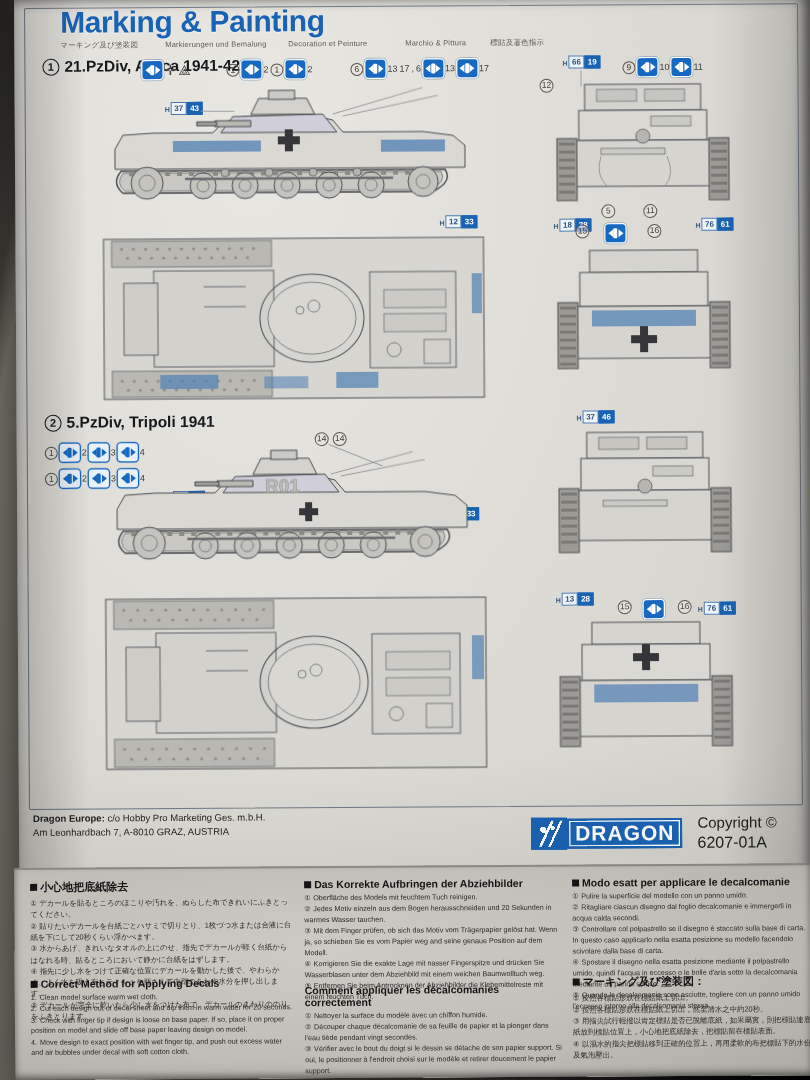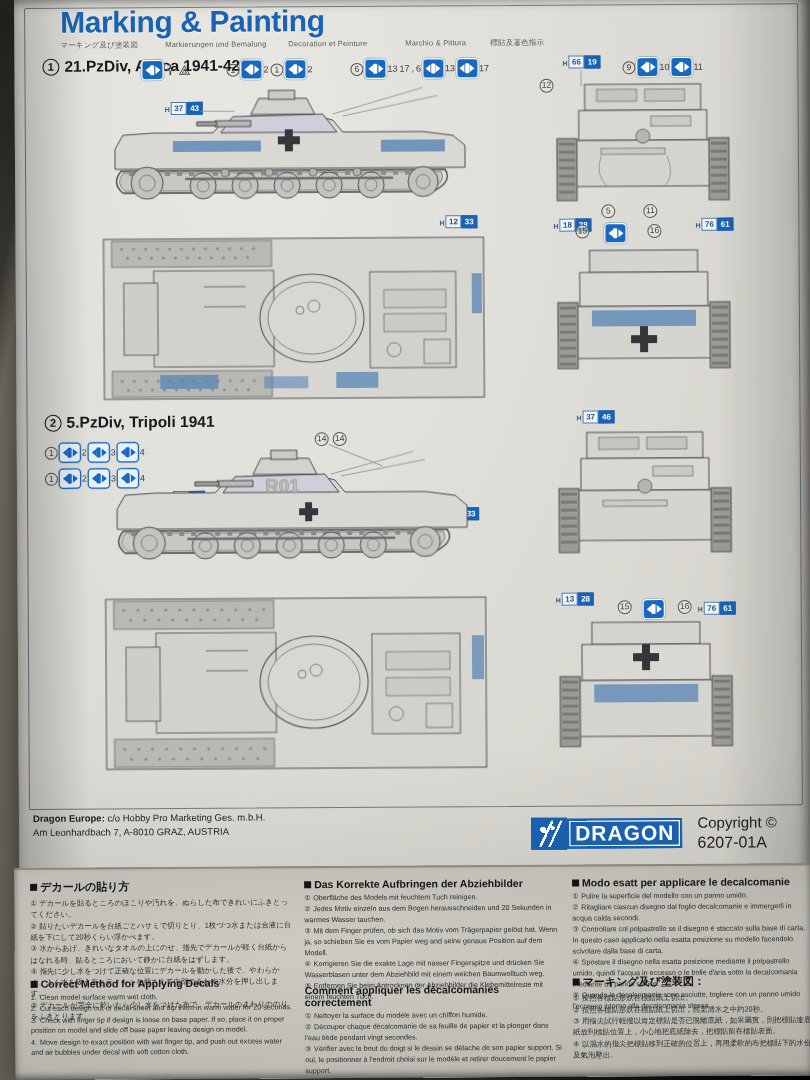--- a/index.html
+++ b/index.html
@@ -816,21 +816,21 @@
   </div>
 </div>
 
 <div id="lower-strip">
   <div class="sheet-inner">
     <div id="split-line" style="top:0;"></div>
 
     <div class="panel jp" style="left:16px;top:12px;width:262px;">
       <h4 class="cjk">
           <span class="sq"></span>
-          <span>デカールの貼り方</span>
+          <span>小心地把底紙除去</span>
         </h4>
       <ol>
         <li><span class="n">①</span><span>デカールを貼るところのほこりや汚れを、ぬらした布できれいにふきとってください。</span></li>
         <li><span class="n">②</span><span>貼りたいデカールを台紙ごとハサミで切りとり、1枚づつ水または合液に台紙を下にして20秒くらい浮かべます。</span></li>
         <li><span class="n">③</span><span>水からあげ、きれいなタオルの上にのせ、指先でデカールが軽く台紙からはなれる時、貼るところにおいて静かに台紙をはずします。</span></li>
         <li><span class="n">④</span><span>指先に少し水をつけて正確な位置にデカールを動かした後で、やわらかく、よく水を吸う布とティシュを押さえて内部のあわや水分を押し出します。</span></li>
         <li><span class="n">⑤</span><span>デカールが完全に乾いたら少し水をつけた布で、デカールのまわりののりをふきとります。</span></li>
       </ol>
     </div>
 

